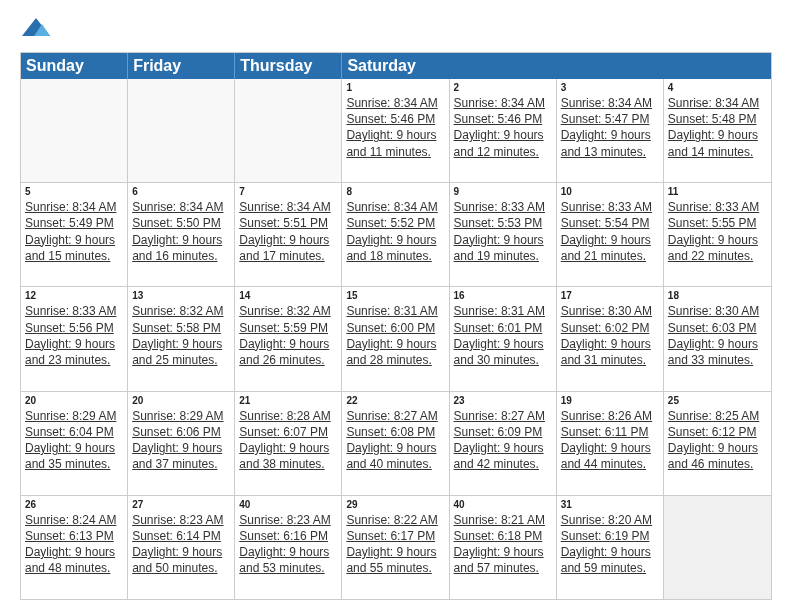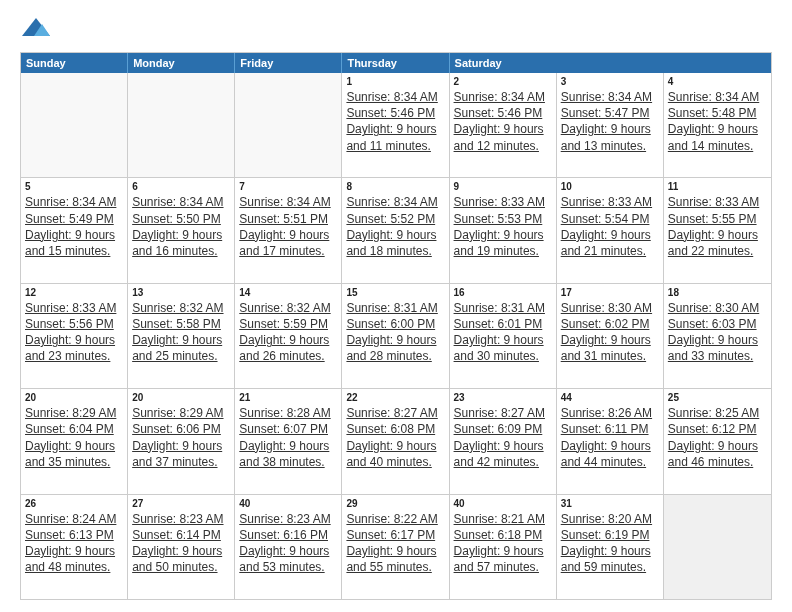--- a/index.html
+++ b/index.html
@@ -65,21 +65,21 @@
       flex-direction: column;
       border: 1px solid #ccc;
     }
     .cal-header {
       display: grid;
       grid-template-columns: repeat(7, 1fr);
       background: #2a6fad;
     }
     .cal-header-cell {
       color: #fff;
-      font-size: 11px;
+      font-size: 16px;
       font-weight: bold;
       padding: 4px 5px;
       text-align: left;
       border-right: 1px solid #5a9fd4;
     }
     .cal-header-cell:last-child { border-right: none; }
     .cal-body {
       display: flex;
       flex-direction: column;
       flex: 1;
@@ -132,21 +132,20 @@
     </div>
     <div class="title-block">
       <div class="title-month"></div>
       <div class="title-location"></div>
     </div>
   </div>
 
   <div class="calendar">
     <div class="cal-header">
     <div class="cal-header-cell">Sunday</div>
-        <div class="cal-header-cell">Monday</div>
         <div class="cal-header-cell">Friday</div>
         <div class="cal-header-cell">Thursday</div>
         <div class="cal-header-cell">Saturday</div>
       </div>
     <div class="cal-body">
     <div class="cal-row">
           <div class="cal-cell empty"></div>
           <div class="cal-cell empty"></div>
           <div class="cal-cell empty"></div>
           <div class="cal-cell">
@@ -241,21 +240,21 @@
           </div>
           <div class="cal-cell">
             <div class="day-num">22</div>
             <div class="cell-text">Sunrise: 8:27 AM<br>Sunset: 6:08 PM<br>Daylight: 9 hours<br>and 40 minutes.</div>
           </div>
           <div class="cal-cell">
             <div class="day-num">23</div>
             <div class="cell-text">Sunrise: 8:27 AM<br>Sunset: 6:09 PM<br>Daylight: 9 hours<br>and 42 minutes.</div>
           </div>
           <div class="cal-cell">
-            <div class="day-num">44</div>
+            <div class="day-num">19</div>
             <div class="cell-text">Sunrise: 8:26 AM<br>Sunset: 6:11 PM<br>Daylight: 9 hours<br>and 44 minutes.</div>
           </div>
           <div class="cal-cell">
             <div class="day-num">25</div>
             <div class="cell-text">Sunrise: 8:25 AM<br>Sunset: 6:12 PM<br>Daylight: 9 hours<br>and 46 minutes.</div>
           </div>
         </div>
         <div class="cal-row">
           <div class="cal-cell">
             <div class="day-num">26</div>

